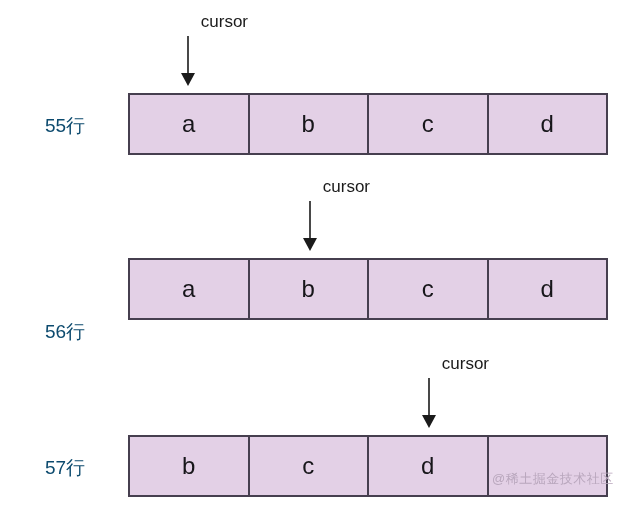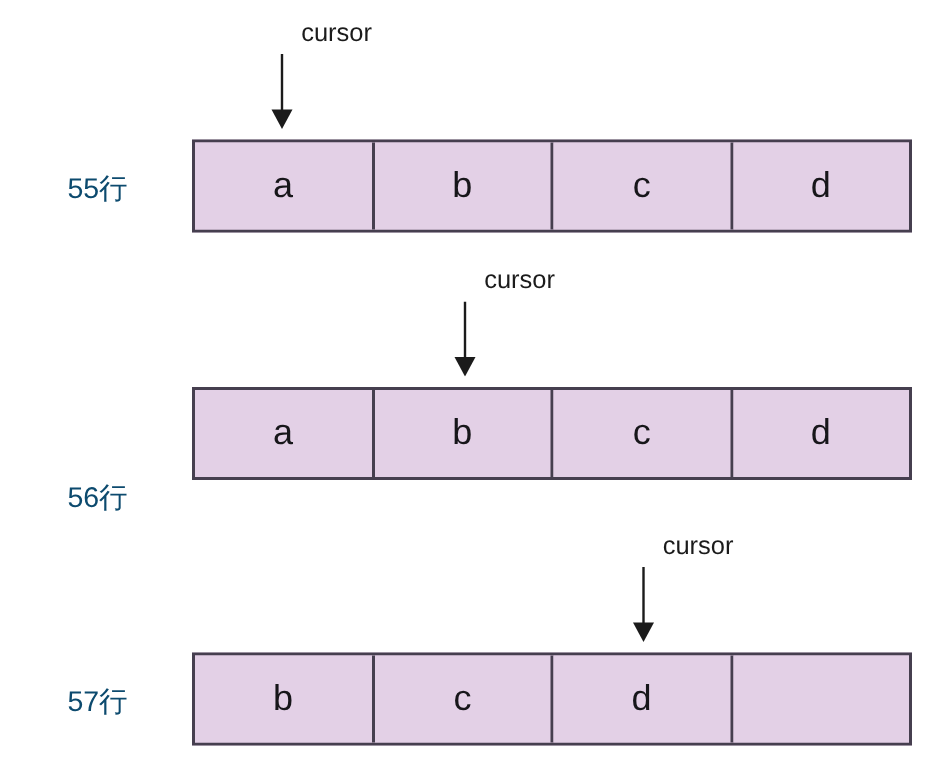--- a/index.html
+++ b/index.html
@@ -124,13 +124,14 @@
       <div class="cell">d</div>
       <div class="cell"></div>
     </div>
     <div class="cursor-group" style="left: 429px; top: 354px;">
       <div class="cursor-label">cursor</div>
       <svg class="cursor-arrow" width="22" height="50" viewBox="0 0 22 50">
         <line x1="11" y1="0" x2="11" y2="38" stroke="#1b1b1b" stroke-width="1.6"></line>
         <polygon points="4,37 18,37 11,50" fill="#1b1b1b"></polygon>
       </svg>
     </div>
+    <div class="watermark" style="left: 492px; top: 470px;">@稀土掘金技术社区</div>
   </div>
 
 </body></html>

